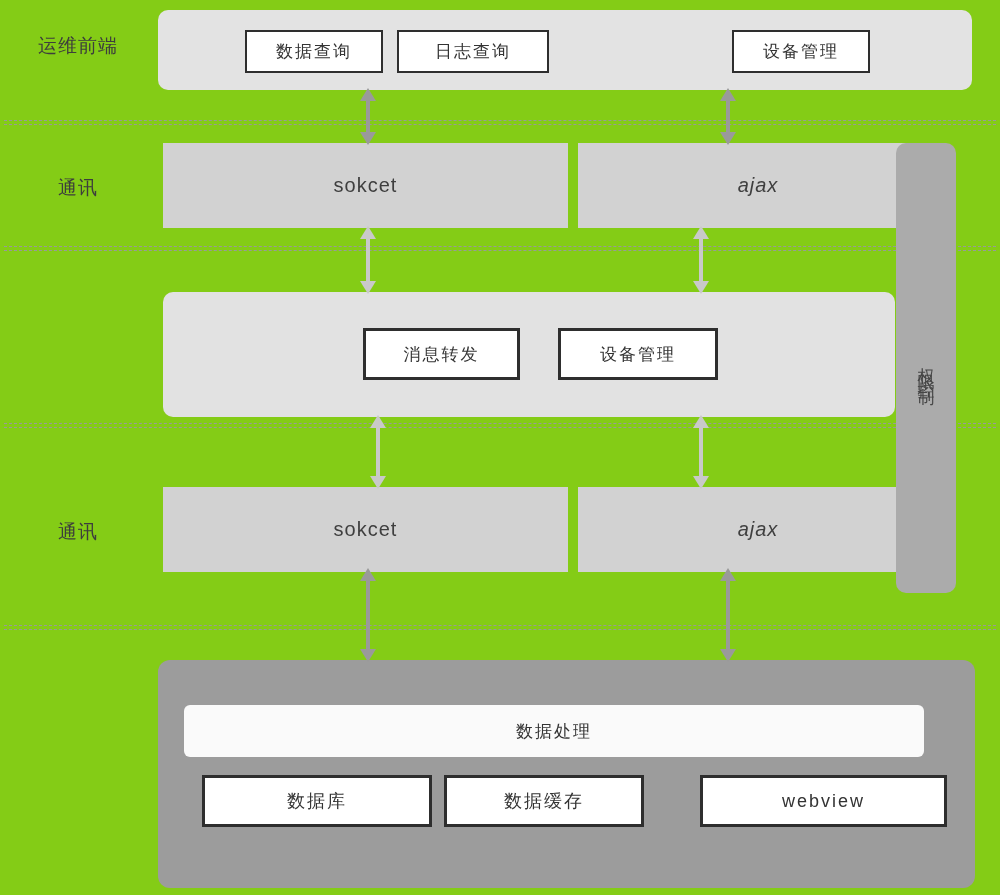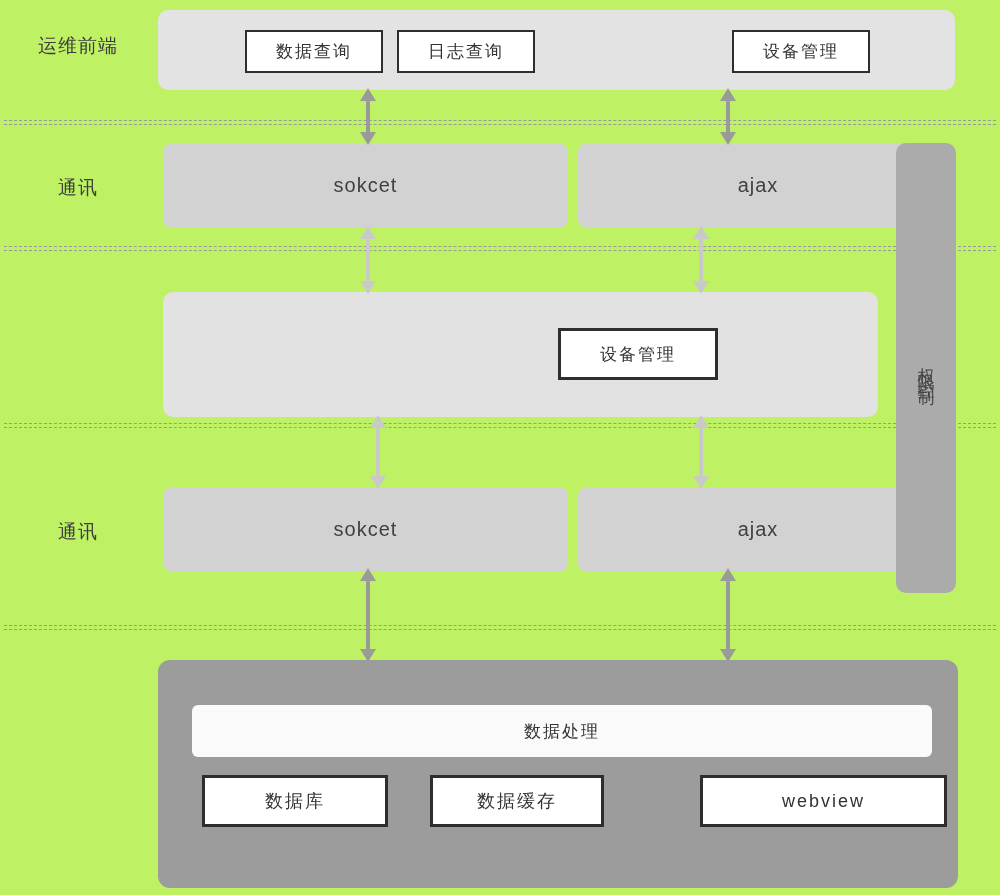--- a/index.html
+++ b/index.html
@@ -1,50 +1,50 @@
 <!DOCTYPE html>
 <html><head>
 <meta charset="utf-8">
 <style>
   html,body{margin:0;padding:0;background:#fff;}
   body{font-family:"Liberation Sans","DejaVu Sans",sans-serif;color:#3c3c3c;}
-  #canvas{position:relative;width:1000px;height:895px;background:#bef264;overflow:hidden;}
+  #canvas{position:relative;width:1000px;height:895px;background:#84cc16;overflow:hidden;}
 
   
   .layer-label{position:absolute;left:8px;width:140px;text-align:center;
     font-size:19px;color:#3d3d3d;letter-spacing:1px;}
 
   
   .dashline{position:absolute;left:4px;right:4px;height:3px;z-index:1;
     border-top:1px dashed #999;border-bottom:1px dashed #999;}
 
   
-  .container{position:absolute;border-radius:10px;z-index:0;}
+  .container{position:absolute;border-radius:10px;z-index:0;padding-left:17px;}
   .c-frontend{left:158px;top:10px;width:797px;height:80px;background:#e3e3e3;}
   .c-nodejs{left:163px;top:292px;width:715px;height:125px;background:#e2e2e2;}
   .c-client{left:158px;top:660px;width:800px;height:228px;background:#9c9c9c;border-radius:12px;}
 
   
-  .comm{position:absolute;height:85px;background:#d2d2d2;border-radius:9px;z-index:0;
+  .comm{position:absolute;height:85px;background:#d2d2d2;border-radius:0;z-index:0;
     display:flex;align-items:center;justify-content:center;
     font-size:20px;color:#3f3f3f;letter-spacing:1px;}
   .comm.sok{left:163px;width:405px;}
-  .comm.aja{left:578px;width:360px;}
+  .comm.aja{left:578px;width:360px;font-style:italic;}
   .row1{top:143px;} .row2{top:487px;}
 
   
   .wbox{position:absolute;background:#fff;border:3px solid #2e2e2e;
     display:flex;align-items:center;justify-content:center;
     font-size:17px;color:#333;letter-spacing:2px;box-sizing:border-box;}
   .topbox{top:20px;height:43px;border-width:2.5px;}
   .midbox{top:36px;height:52px;}
   .botbox{top:115px;height:52px;font-size:18px;}
 
   
-  .procbar{position:absolute;left:34px;top:45px;width:740px;height:52px;
+  .procbar{position:absolute;left:26px;top:45px;width:740px;height:52px;
     background:#fafafa;border-radius:6px;display:flex;align-items:center;justify-content:center;
     font-size:17px;color:#333;letter-spacing:2px;}
 
   
   .sidebar{position:absolute;left:896px;top:143px;width:60px;height:450px;
     background:#ababab;border-radius:10px;z-index:2;
     display:flex;align-items:center;justify-content:center;}
   .sidebar span{writing-mode:vertical-lr;text-orientation:upright;
     font-size:17px;color:#454545;letter-spacing:7px;}
 
@@ -71,42 +71,43 @@
   <div class="layer-label" style="top:175px">通讯</div>
   <div class="layer-label" style="top:519px">通讯</div>
 
   <div class="dashline" style="top:120px"></div>
   <div class="dashline" style="top:246px"></div>
   <div class="dashline" style="top:423px"></div>
   <div class="dashline" style="top:625px"></div>
 
   <div class="container c-frontend">
     <div class="wbox topbox" style="left:87px;width:138px">数据查询</div>
-    <div class="wbox topbox" style="left:239px;width:138px">日志查询</div>
+    <div class="wbox topbox" style="left:239px;width:152px">日志查询</div>
     <div class="wbox topbox" style="left:574px;width:138px">设备管理</div>
   </div>
 
   <div class="comm sok row1">sokcet</div>
   <div class="comm aja row1">ajax</div>
 
   <div class="container c-nodejs">
+    <div class="wbox midbox" style="left:200px;width:157px">消息转发</div>
     <div class="wbox midbox" style="left:395px;width:160px">设备管理</div>
   </div>
 
   <div class="comm sok row2">sokcet</div>
   <div class="comm aja row2">ajax</div>
 
   <div class="sidebar">
     <span>权限控制</span>
   </div>
 
   <div class="container c-client">
     <div class="procbar">数据处理</div>
-    <div class="wbox botbox" style="left:44px;width:186px">数据库</div>
-    <div class="wbox botbox" style="left:272px;width:174px">数据缓存</div>
+    <div class="wbox botbox" style="left:44px;width:230px">数据库</div>
+    <div class="wbox botbox" style="left:286px;width:200px">数据缓存</div>
     <div class="wbox botbox" style="left:542px;width:247px">webview</div>
   </div>
 
   <div class="varrow dark" style="left:360px;top:88px;height:57px">
       <div class="head up"></div>
       <div class="shaft"></div>
       <div class="head down"></div>
     </div>
   <div class="varrow dark" style="left:720px;top:88px;height:57px">
       <div class="head up"></div>

